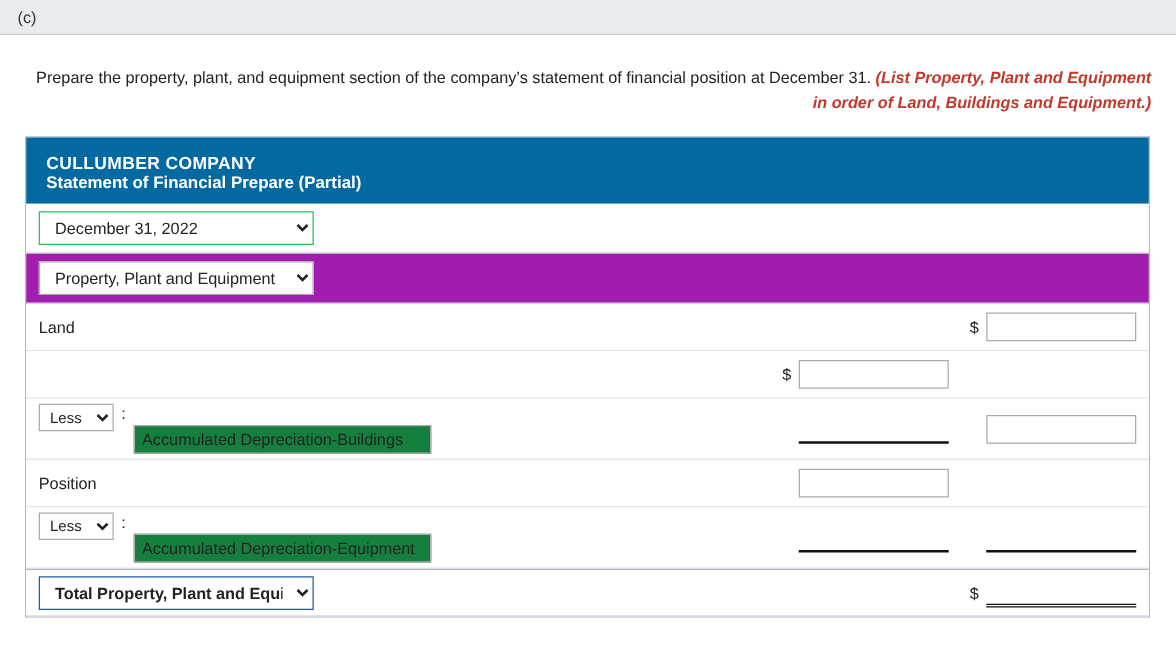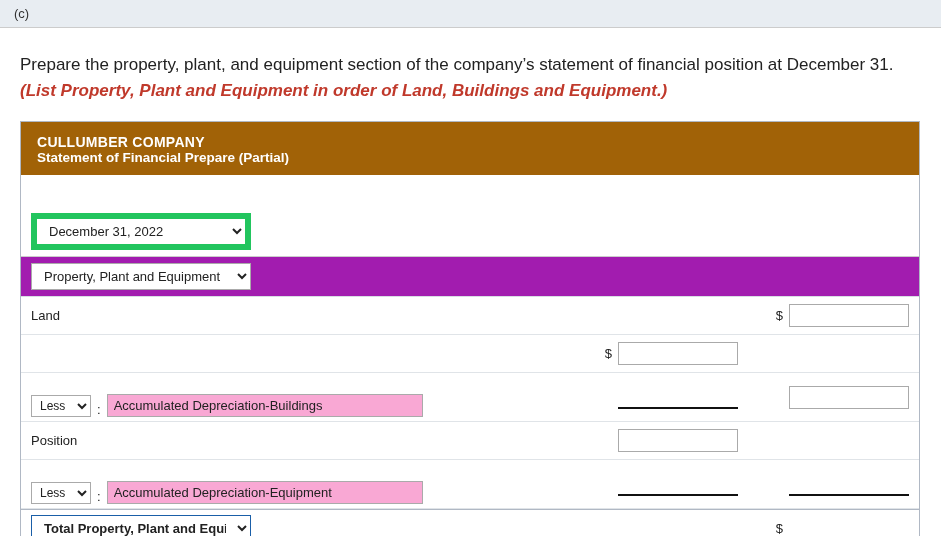--- a/index.html
+++ b/index.html
@@ -20,62 +20,62 @@
       background: #e8edf2;
       border-bottom: 1px solid #ccc;
       padding: 6px 14px;
       font-size: 13px;
       color: #333;
     }
     .main-content {
       padding: 24px 20px 20px 20px;
     }
     .instruction-text {
-      font-size: 17px;
+      font-size: 13px;
       color: #222;
       margin-bottom: 18px;
       line-height: 1.5;
+      text-align: right;
     }
     .instruction-text .highlight {
       color: #c0392b;
       font-weight: bold;
       font-style: italic;
     }
     .table-container {
       border: 1px solid #b0b8c4;
       background: #fff;
       max-width: 900px;
     }
     .table-header {
-      background: #a16207;
+      background: #0369a1;
       color: #fff;
       padding: 12px 16px 10px 16px;
     }
     .table-header .company-name {
       font-size: 14px;
       font-weight: bold;
       letter-spacing: 0.02em;
     }
     .table-header .statement-name {
       font-size: 13.5px;
       font-weight: bold;
     }
     .date-row {
       background: #fff;
       padding: 6px 10px;
       border-bottom: 1px solid #ccc;
     }
     .date-select {
       font-size: 13px;
       padding: 4px 8px;
-      border: 6px solid #22c55e;
+      border: 1px solid #22c55e;
       width: 220px;
       background: #fff;
       color: #222;
-      margin-top: 32px;
     }
     .section-row {
       padding: 6px 10px;
       border-bottom: 1px solid #d8dde3;
       background: #a21caf;
     }
     .section-select {
       font-size: 13px;
       padding: 4px 8px;
       border: 1px solid #aaa;
@@ -83,54 +83,53 @@
       background: #fff;
       color: #222;
     }
     .form-row {
       display: flex;
       align-items: center;
       border-bottom: 1px solid #e0e4e8;
       background: #fff;
       min-height: 38px;
       padding: 4px 10px;
-      gap: 21px;
     }
     .label-cell {
       width: 380px;
       display: flex;
       align-items: center;
     }
     .label-text {
       font-size: 13px;
       color: #222;
     }
     .dropdown-label {
       display: flex;
-      align-items: flex-end;
+      align-items: flex-start;
       gap: 4px;
     }
     .small-select {
       font-size: 12px;
       padding: 2px 4px;
       border: 1px solid #aaa;
       width: 60px;
       background: #fff;
       color: #222;
     }
     .colon {
       font-size: 13px;
       margin: 0 2px;
     }
     .sub-label-input {
       font-size: 13px;
       padding: 3px 6px;
       border: 1px solid #aaa;
-      width: 316px;
-      background: #f9a8d4;
+      width: 238px;
+      background: #15803d;
       color: #222;
       margin-top: 17px;
     }
     .col-mid {
       width: 180px;
       display: flex;
       align-items: center;
       justify-content: flex-end;
       gap: 4px;
     }

